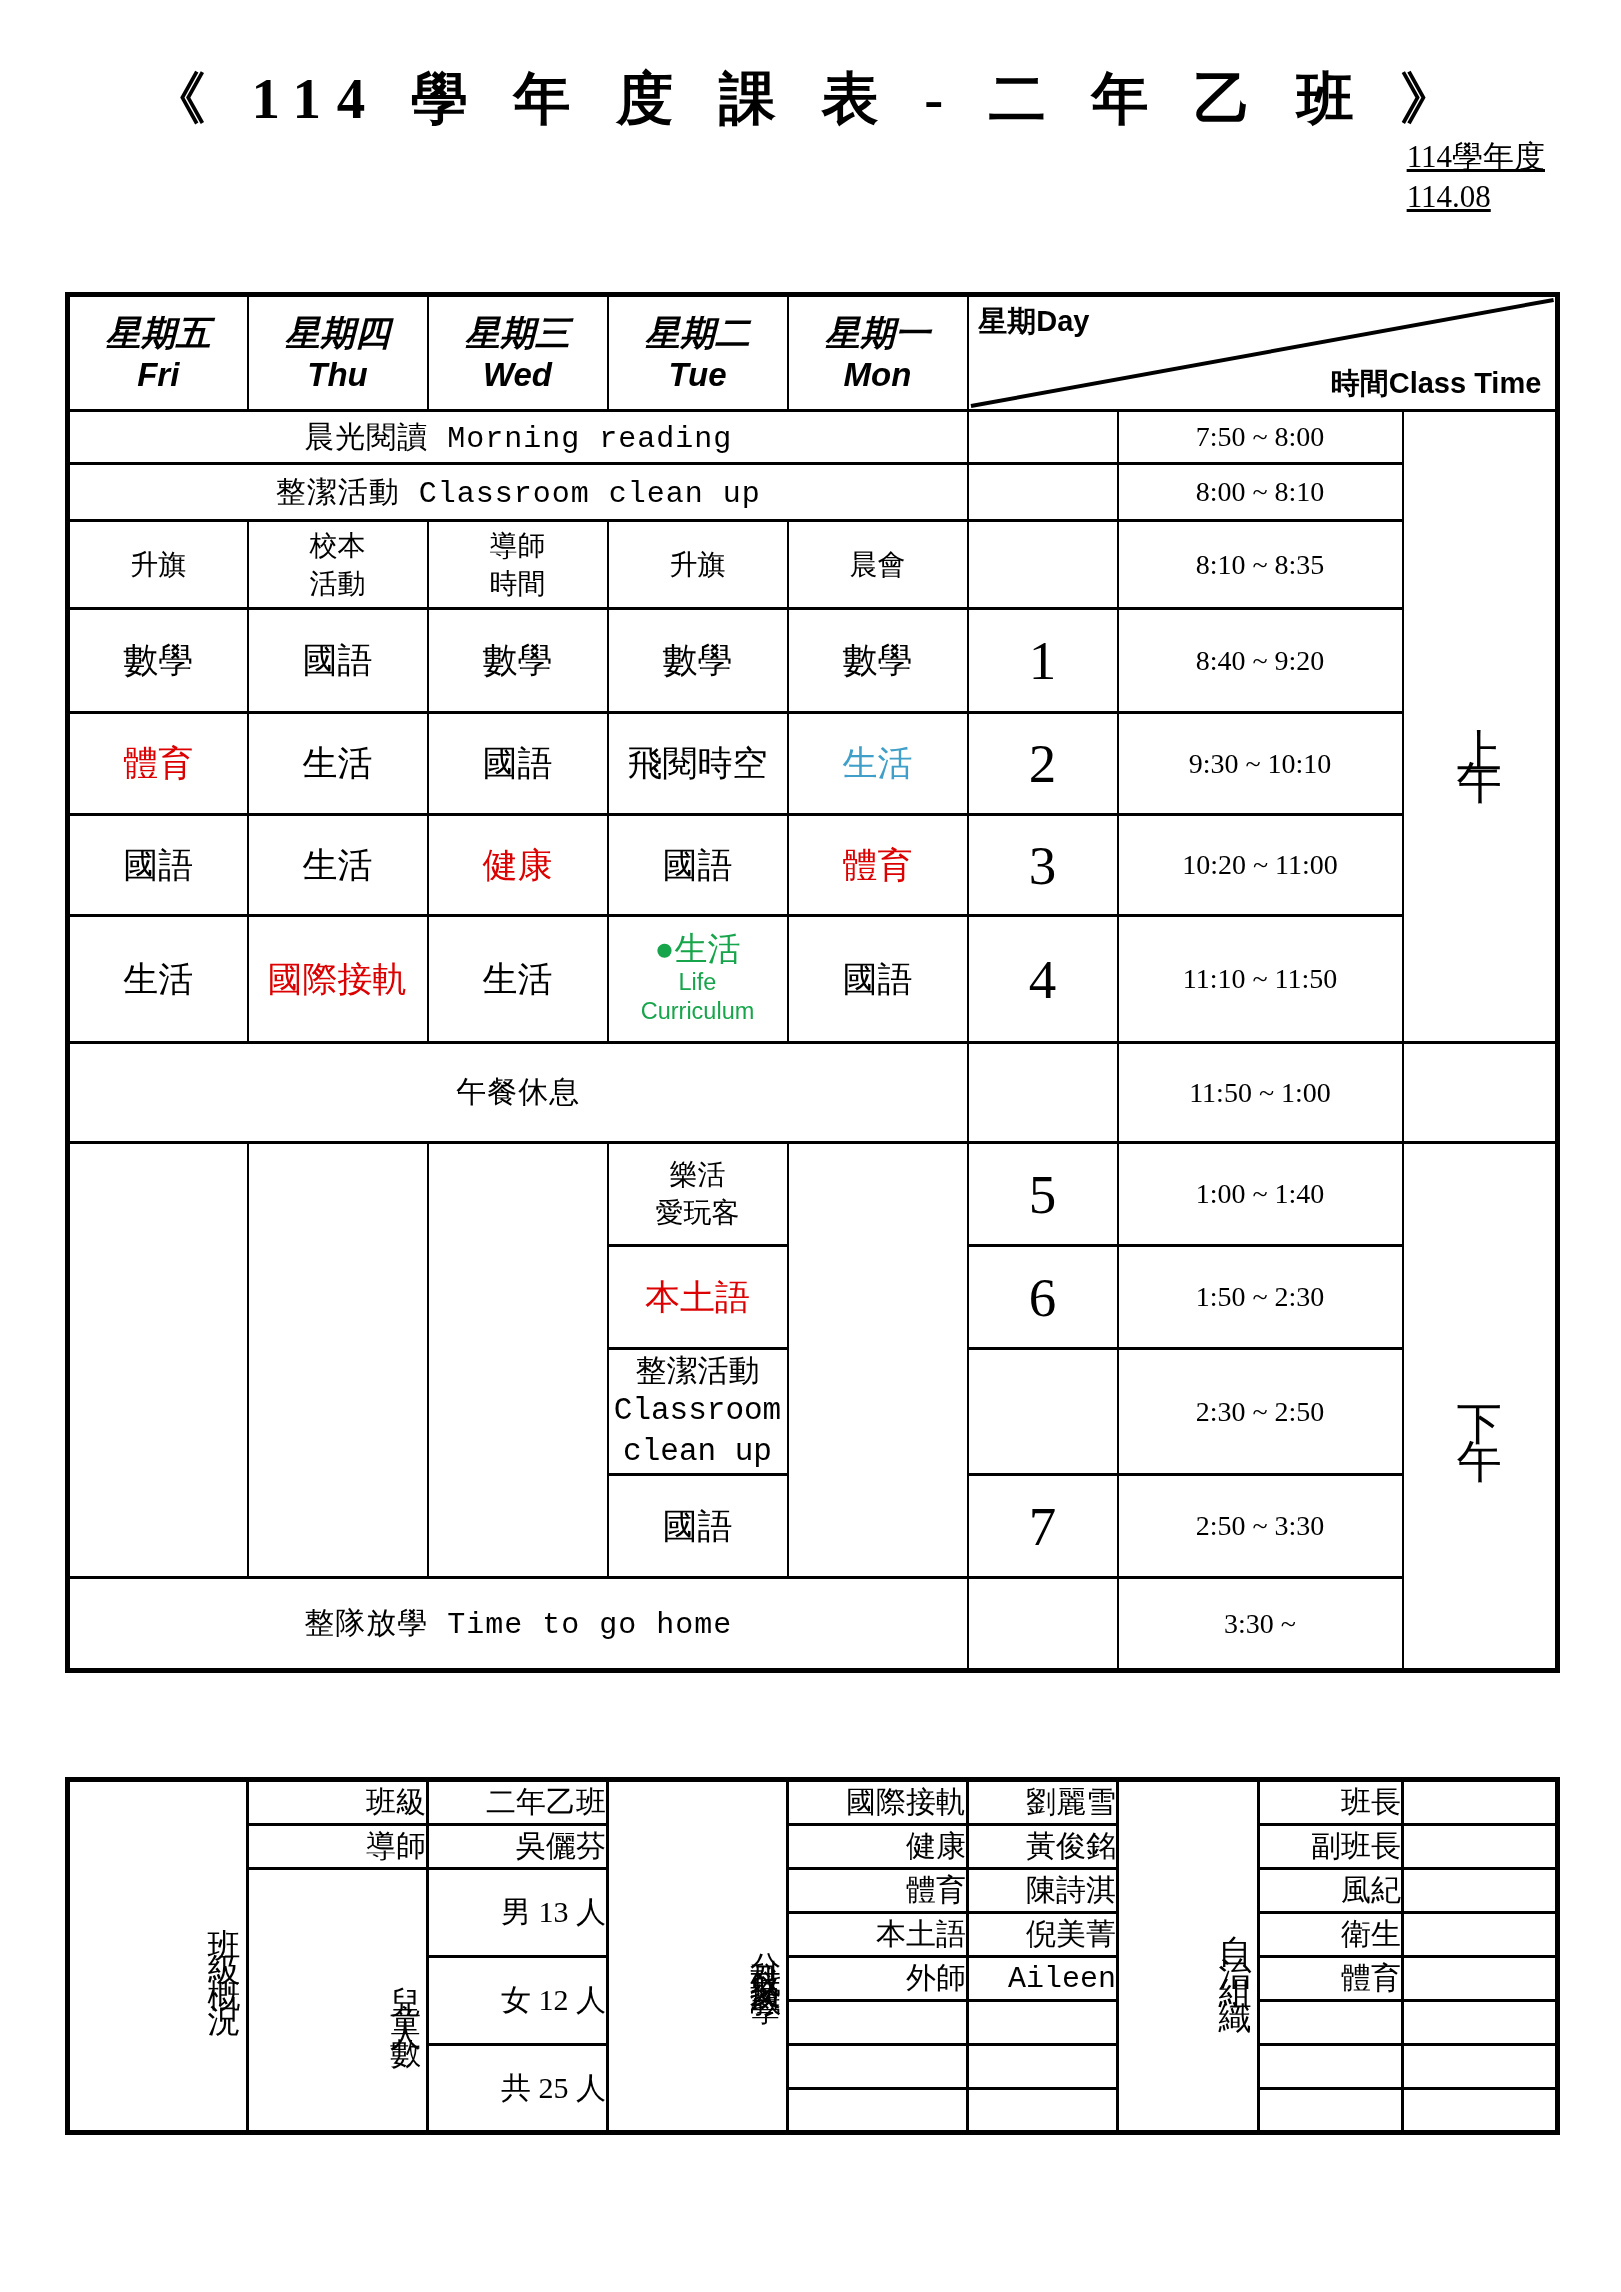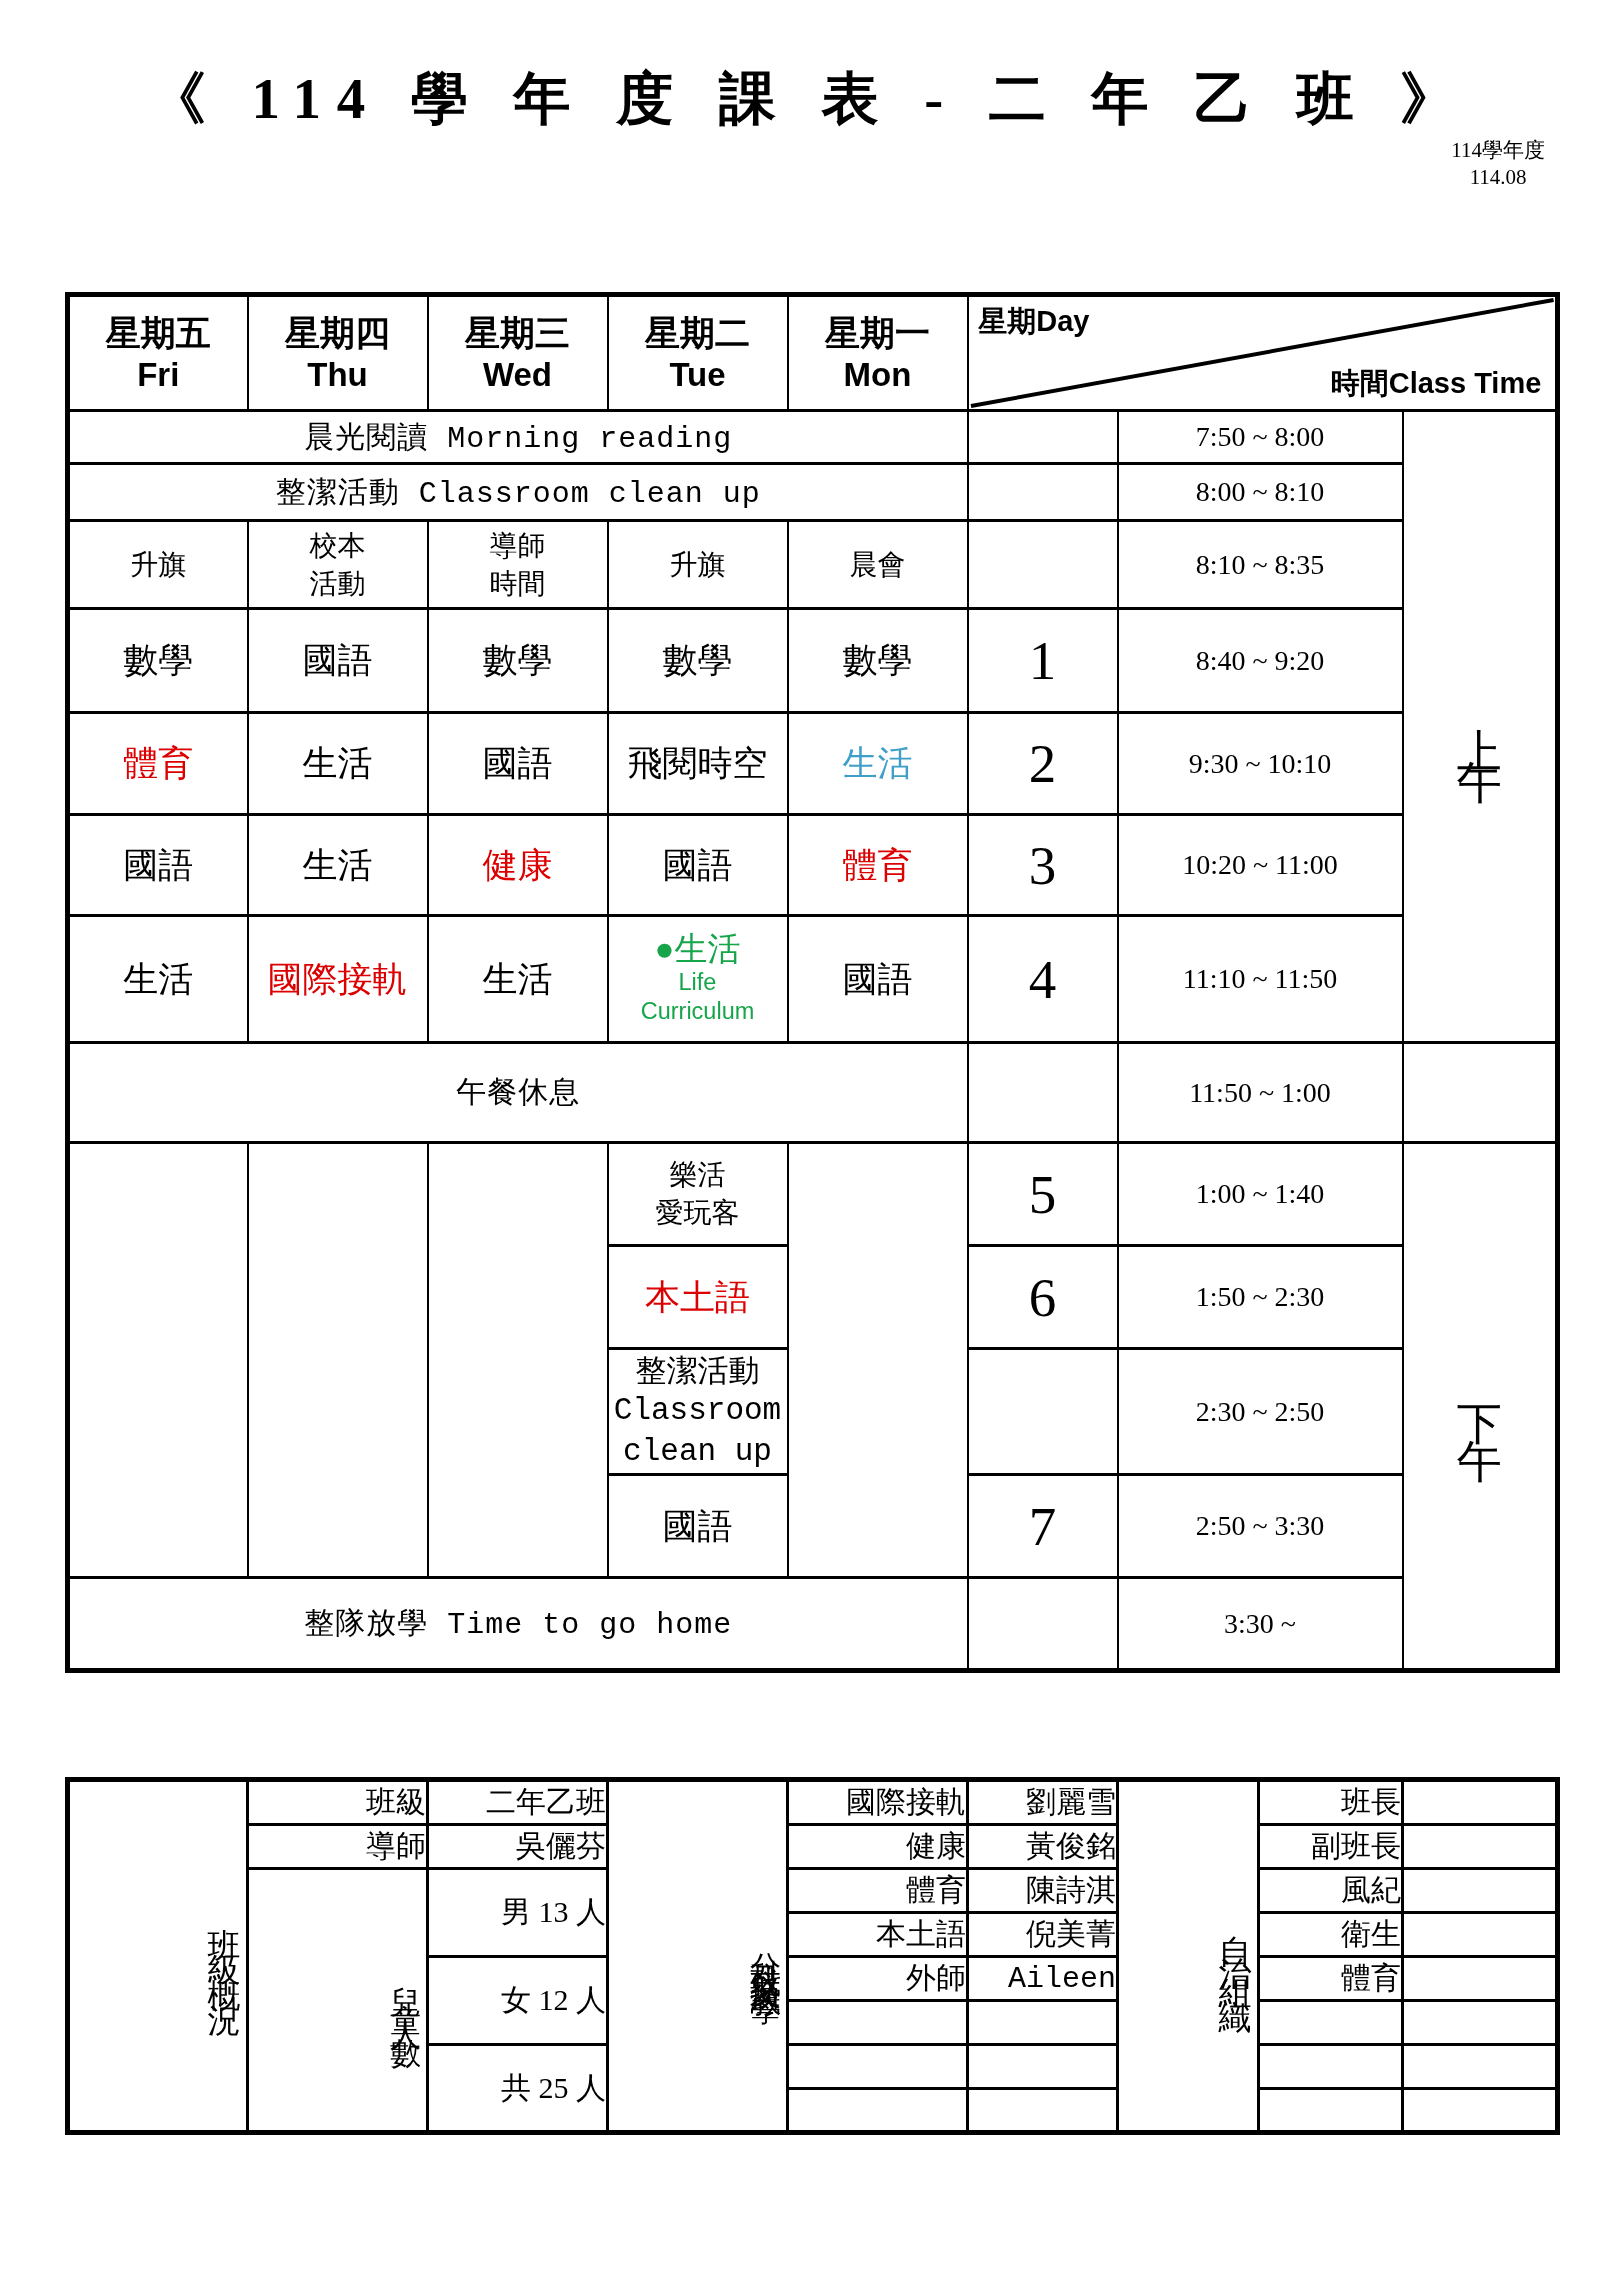--- a/index.html
+++ b/index.html
@@ -8,36 +8,37 @@
     background:#ffffff; color:#000;
     font-family:"Liberation Serif", serif;
   }
   .title {
     position:absolute; top:61px; left:0; width:100%;
     text-align:center; white-space:nowrap;
     font-size:57px; font-weight:bold; letter-spacing:15.7px;
     font-family:"Liberation Serif", serif;
   }
   .subtitle {
-    position:absolute; top:137px; right:76px; text-align:center;
-    font-size:21px; line-height:1.3;
+    position:absolute; top:137px; right:76px; text-align:left;
+    font-size:31px; line-height:1.3;
     font-family:"Liberation Serif", serif;
+    text-decoration:underline;
   }
   table { border-collapse:collapse; table-layout:fixed; position:absolute; background:#fff; }
   #timetable { left:65px; top:292px; width:1492px; border:5.9px solid #000; }
   #timetable td {
     border:2.9px solid #000; border-top-width:3.9px; border-bottom-width:3.9px;
     text-align:center; vertical-align:middle; padding:0; overflow:hidden;
   }
   #infotable { left:65px; top:1777px; width:1492px; border:5.9px solid #000; }
   #infotable td {
     border:3.9px solid #000; text-align:right; vertical-align:middle;
     padding:0; overflow:hidden; font-size:30px;
   }
-  .day-head { font-family:"Liberation Sans", sans-serif; font-weight:bold; }
+  .day-head { font-family:"Liberation Sans", sans-serif; font-weight:bold;font-style:italic; }
   .dh-zh { font-size:35px; line-height:1.25; }
   .dh-en { font-size:33px; line-height:1.2; }
   .diag-wrap { position:relative; width:100%; height:110px; }
   .diag-day  { position:absolute; top:3.9px; left:9.8px;
                font-family:"Liberation Sans", sans-serif; font-weight:bold; font-size:29px; }
   .diag-time { position:absolute; bottom:3.9px; right:13.7px;
                font-family:"Liberation Sans", sans-serif; font-weight:bold; font-size:29px; }
   .diag-line { position:absolute; top:0; left:0; width:100%; height:100%; display:block; }
   .subject   { font-size:35px; }
   .two-line  { font-size:28px; line-height:1.35; }

